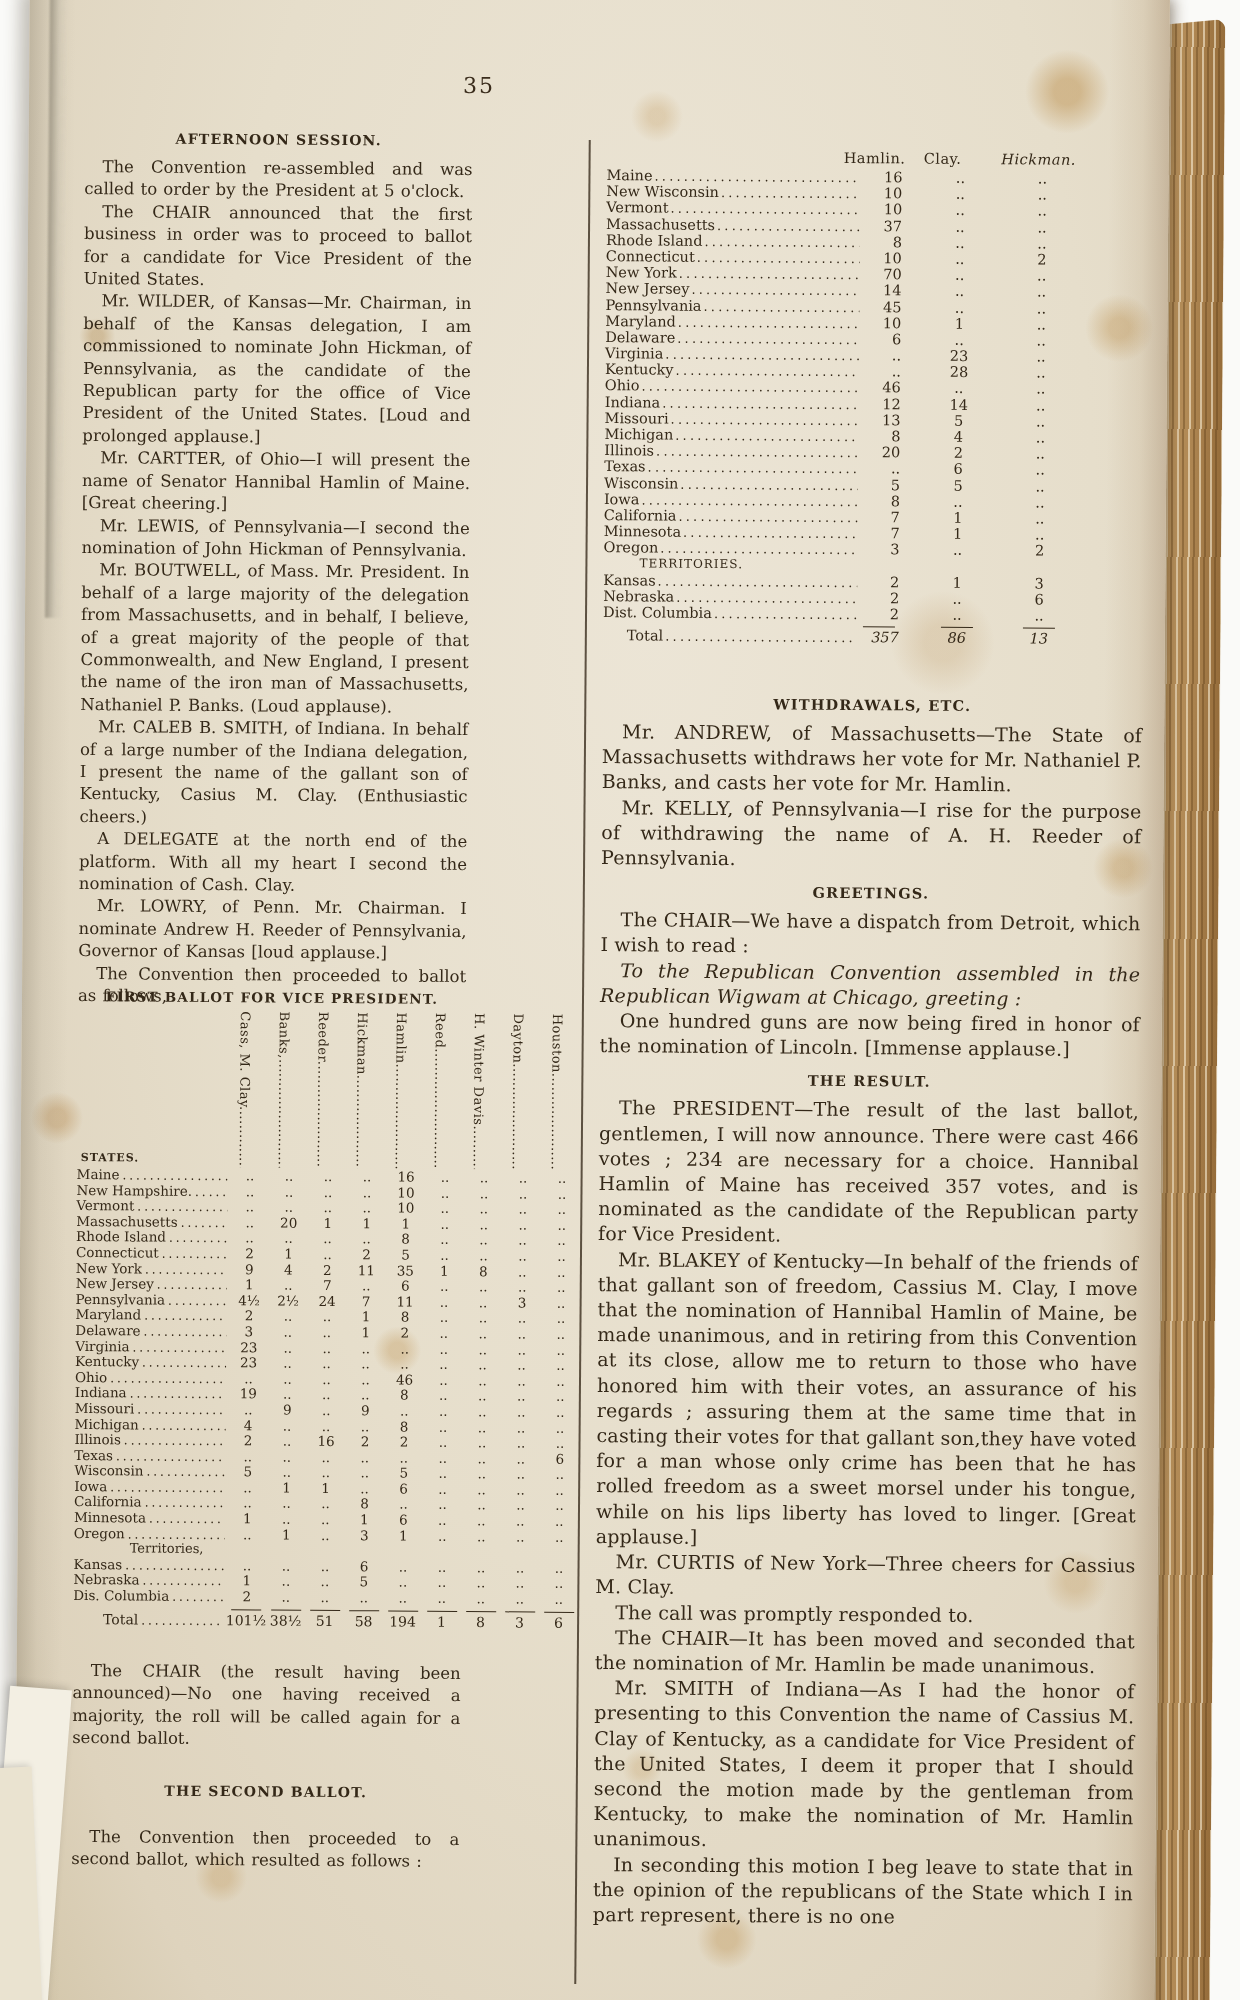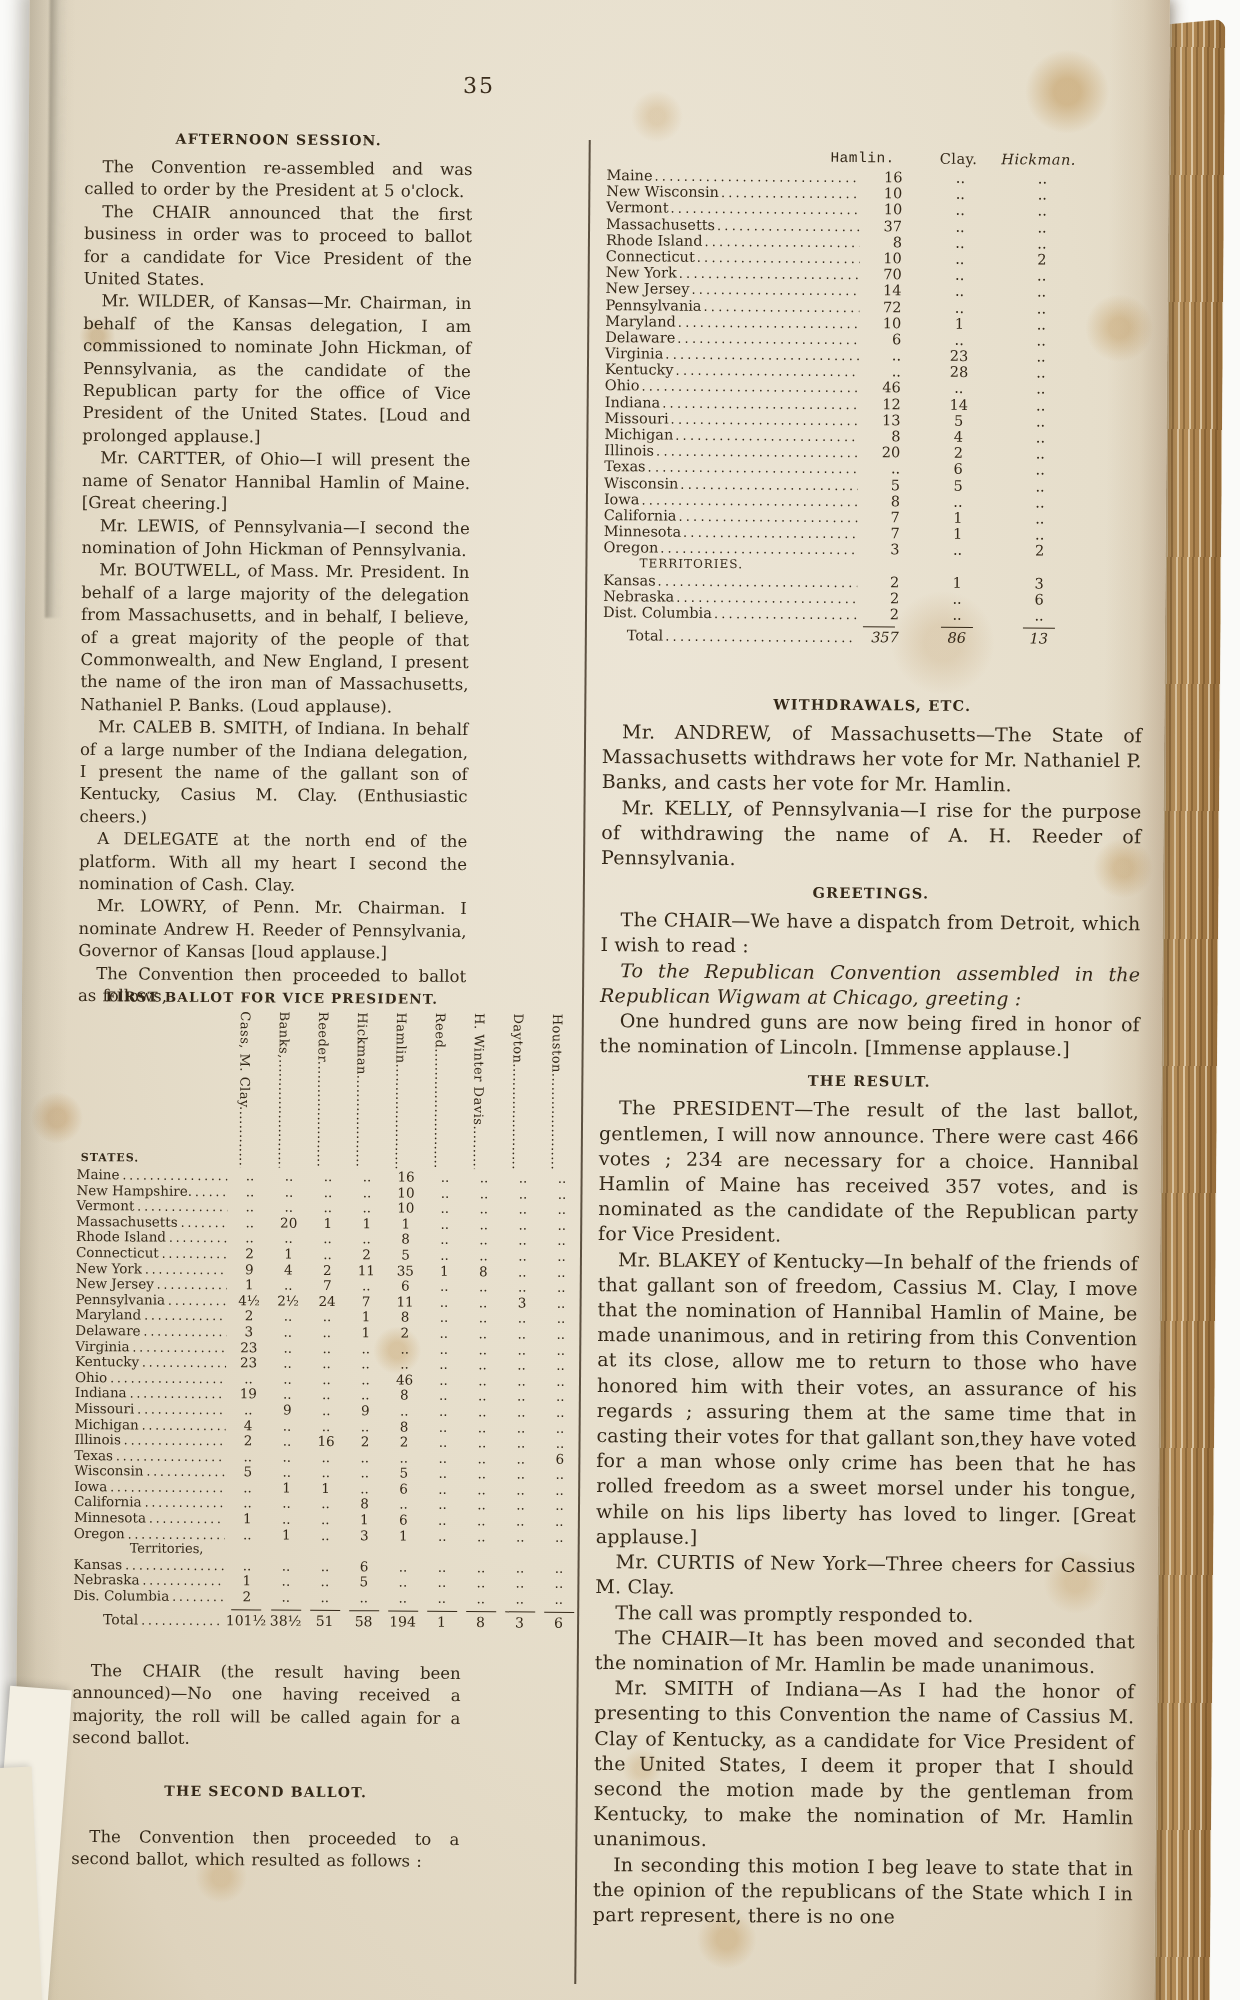--- a/index.html
+++ b/index.html
@@ -515,22 +515,22 @@
     </div>
 
     <div class="left-bottom">
       <p class="para">The CHAIR (the result having been announced)—No one having received a majority, the roll will be called again for a second ballot.</p>
       <div class="heading">THE SECOND BALLOT.</div>
       <p class="para">The Convention then proceeded to a second ballot, which resulted as follows :</p>
     </div>
 
     <div class="ballot2">
       <div class="t2head">
-          <span class="h2lab" style="left: 256px; font-family: Liberation Mono, monospace;">Hamlin.</span>
-          <span class="h2lab" style="left: 352px; text-align: center;">Clay.</span>
+          <span class="h2lab" style="left: 268px;">Hamlin.</span>
+          <span class="h2lab" style="left: 336px; text-align: center;">Clay.</span>
           <span class="h2lab" style="left: 432px; font-style: italic;">Hickman.</span>
         </div>
       <div>
           <div class="t2row">
             <span class="st">Maine</span>
             <span class="ld">..........................................................................................</span>
             <span class="c1">16</span>
             <span class="c2">..</span>
             <span class="c3">..</span>
           </div>
@@ -579,21 +579,21 @@
           <div class="t2row">
             <span class="st">New Jersey</span>
             <span class="ld">..........................................................................................</span>
             <span class="c1">14</span>
             <span class="c2">..</span>
             <span class="c3">..</span>
           </div>
           <div class="t2row">
             <span class="st">Pennsylvania</span>
             <span class="ld">..........................................................................................</span>
-            <span class="c1">72</span>
+            <span class="c1">45</span>
             <span class="c2">..</span>
             <span class="c3">..</span>
           </div>
           <div class="t2row">
             <span class="st">Maryland</span>
             <span class="ld">..........................................................................................</span>
             <span class="c1">10</span>
             <span class="c2">1</span>
             <span class="c3">..</span>
           </div>

